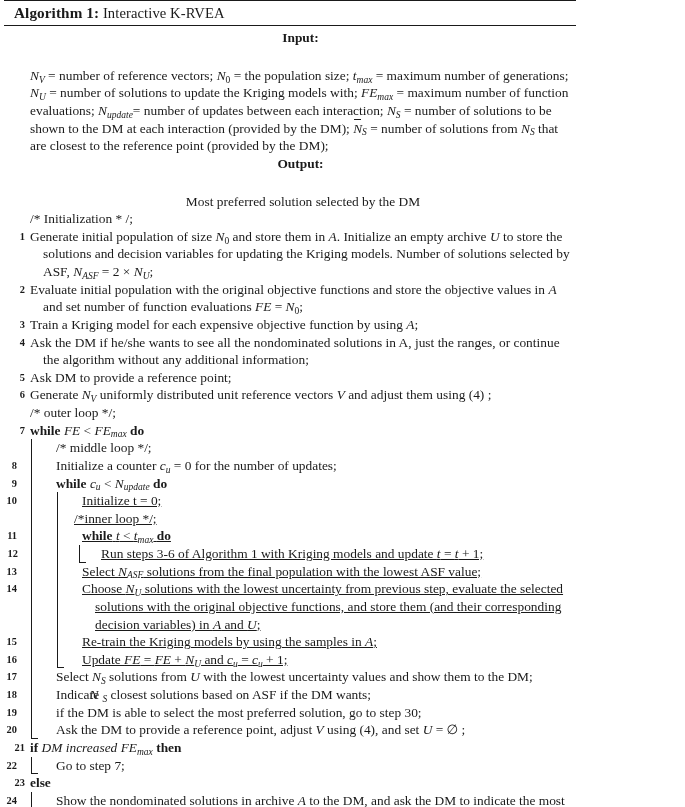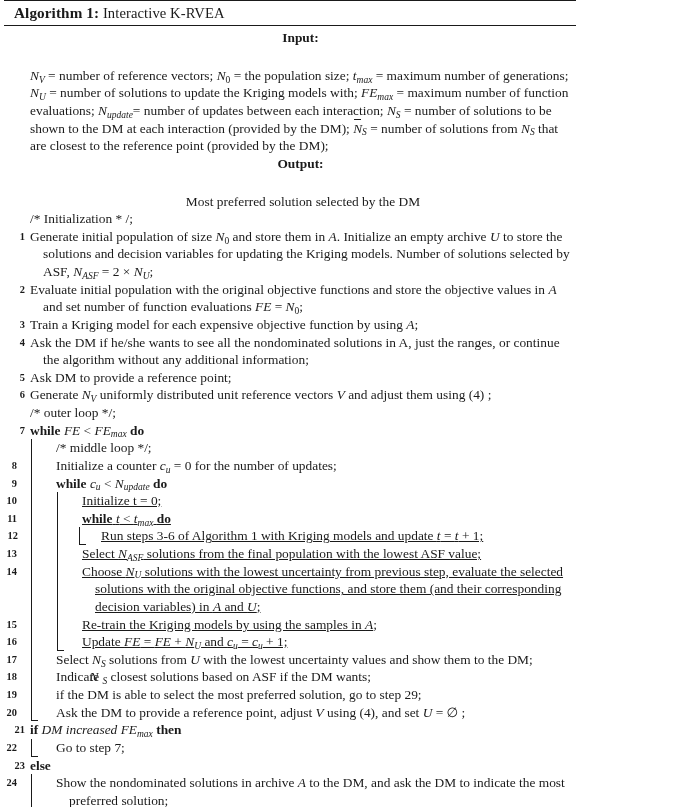--- a/index.html
+++ b/index.html
@@ -257,20 +257,23 @@
         </div>
 
         <div class="block lvl2">
           <div class="blockinner">
 
             <div class="line">
               <span class="gutter" style="left:-62px">10</span>
               <span class="content" style="padding-left:15px">Initialize t = 0;</span>
             </div>
 
+            <div class="line">
+              <span class="content" style="padding-left:7px">/*inner loop */;</span>
+            </div>
 
             <div class="line">
               <span class="gutter" style="left:-62px">11</span>
               <span class="content" style="padding-left:15px"><span class="kw">while</span> <i>t</i> &lt; <i>t<sub>max</sub></i> <span class="kw">do</span></span>
             </div>
 
             <div class="block lvl3">
               <div class="blockinner">
 
                 <div class="line">
@@ -322,21 +325,21 @@
 
         <div class="line">
           <span class="gutter" style="left:-36px">18</span>
           <span class="content" style="padding-left:15px">
               <span class="txt hang">Indicate <i class="bar">N</i><i><sub>S</sub></i> closest solutions based on ASF if the DM wants;</span>
             </span>
         </div>
 
         <div class="line">
           <span class="gutter" style="left:-36px">19</span>
-          <span class="content" style="padding-left:15px">if the DM is able to select the most preferred solution, go to step 29;</span>
+          <span class="content" style="padding-left:15px">if the DM is able to select the most preferred solution, go to step 30;</span>
         </div>
 
         <div class="line">
           <span class="gutter" style="left:-36px">20</span>
           <span class="content" style="padding-left:15px">
               <span class="txt hang">Ask the DM to provide a reference point, adjust <i>V</i> using (4), and set <i>U</i> = ∅ ;</span>
             </span>
         </div>
 
       </div>

